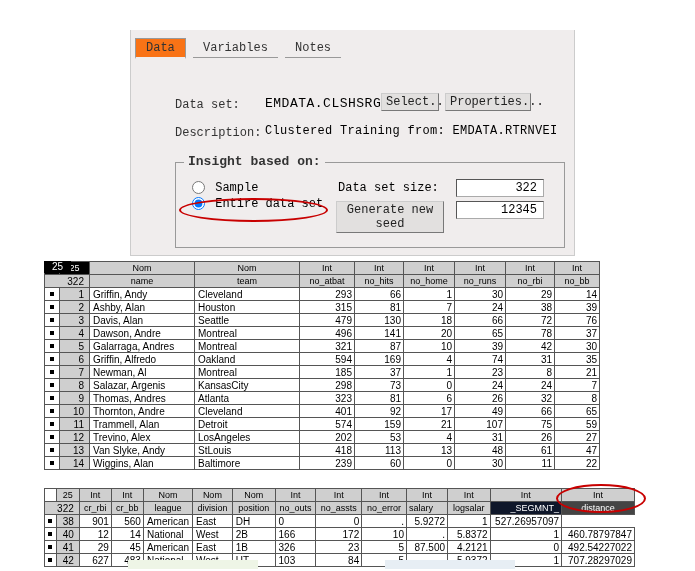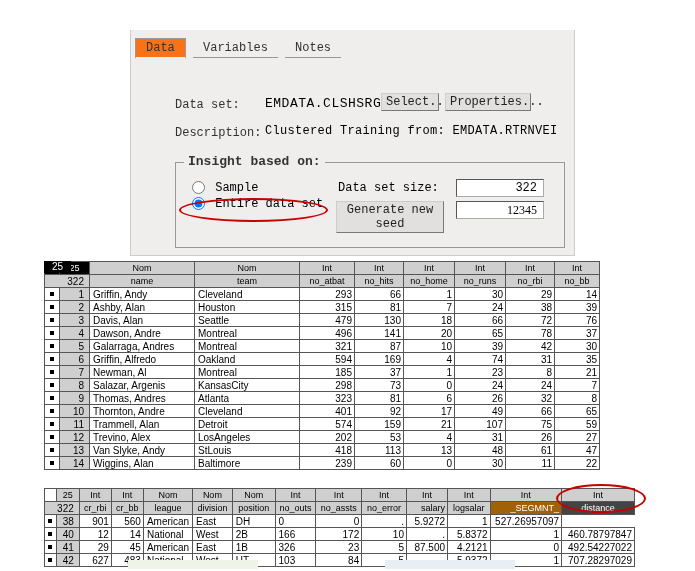--- a/index.html
+++ b/index.html
@@ -71,21 +71,21 @@
     font-weight: bold;
     color: #333;
   }
   .radio-row { position: absolute; font-family: "Courier New", monospace; font-size: 12px; }
   .r1 { left: 16px; top: 18px; }
   .r2 { left: 16px; top: 34px; }
   .radio-row input { vertical-align: middle; margin: 0 3px 0 0; }
   .dsLabel { position: absolute; left: 162px; top: 18px; font-family:"Courier New",monospace; font-size:12px; }
   .dsField { position: absolute; left: 280px; top: 16px; width: 80px; height: 16px; background:#fff; border:1px inset #aaa; text-align: right; padding-right: 6px; font-family:"Courier New",monospace; font-size:12px; line-height:16px; }
   .btnGen { position: absolute; left: 160px; top: 38px; width: 108px; text-align:center; }
-  .seedField { position: absolute; left: 280px; top: 38px; width: 80px; height: 16px; background:#fff; border:1px inset #aaa; text-align: right; padding-right: 6px; font-family:Liberation Serif, serif; font-size:12px; line-height:16px; }
+  .seedField { position: absolute; left: 280px; top: 38px; width: 80px; height: 16px; background:#fff; border:1px inset #aaa; text-align: right; padding-right: 6px; font-family:Liberation Mono, monospace; font-size:12px; line-height:16px; }
   .ellipse1 {
     position: absolute; left: 48px; top: 168px;
     width: 145px; height: 20px;
     border: 2px solid #c80000;
     border-radius: 50%;
     pointer-events: none;
   }
   
   .grid1 { position: absolute; left: 44px; top: 261px; width: 591px; }
   .ghead { border-collapse: collapse; table-layout: auto; font-family: sans-serif; font-size: 10px; }
@@ -393,23 +393,23 @@
         <tr>
           <td class="rowhdr" colspan="2">322</td>
           <td class="hdr" style="text-align: center;">cr_rbi</td>
           <td class="hdr" style="text-align: center;">cr_bb</td>
           <td class="hdr" style="text-align: center;">league</td>
           <td class="hdr" style="text-align: center;">division</td>
           <td class="hdr" style="text-align: center;">position</td>
           <td class="hdr" style="text-align: center;">no_outs</td>
           <td class="hdr" style="text-align: center;">no_assts</td>
           <td class="hdr" style="text-align: center;">no_error</td>
-          <td class="hdr" style="text-align: right;">salary</td>
+          <td class="hdr" style="text-align: left;">salary</td>
           <td class="hdr" style="text-align: center;">logsalar</td>
-          <td class="hdr" style="text-align: center; background: #a16207; color: rgb(255, 255, 255); padding-left: 20px;">_SEGMNT_</td>
+          <td class="hdr" style="text-align: center; background: #0f172a; color: rgb(255, 255, 255); padding-left: 20px;">_SEGMNT_</td>
           <td class="hdr" style="text-align: center; background: rgb(68, 68, 68); color: rgb(255, 255, 255);">distance</td>
         </tr>
         <tr>
           <td class="rowmark">
             <span></span>
           </td>
           <td class="rowhdr">38</td>
           <td>901</td>
           <td>560</td>
           <td class="lalign">American</td>

